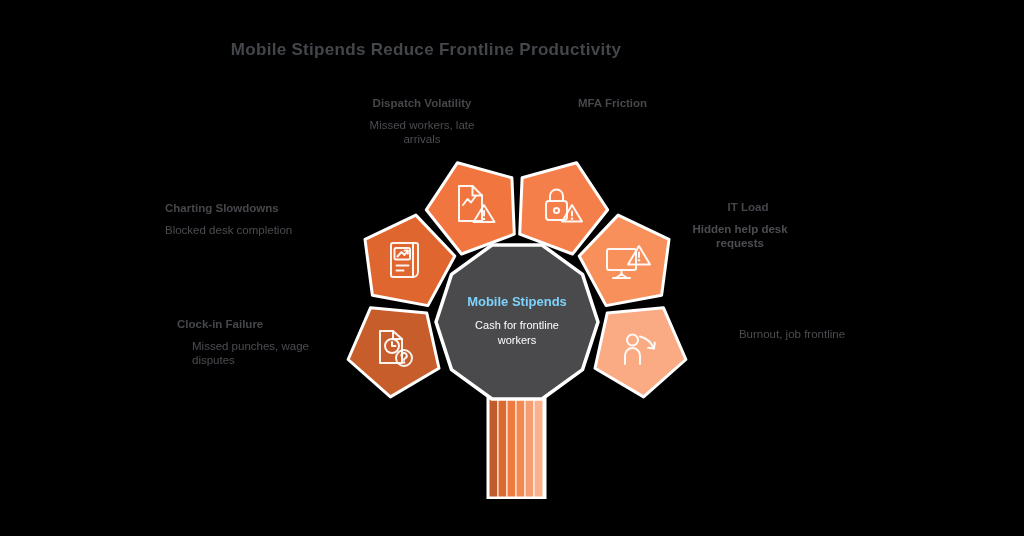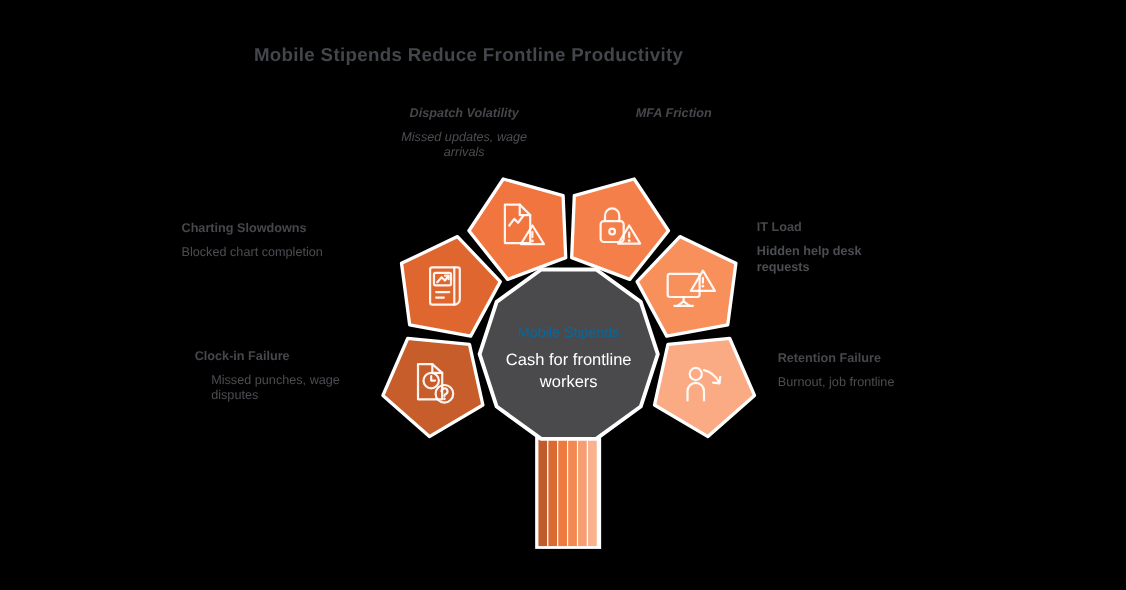--- a/index.html
+++ b/index.html
@@ -9,38 +9,38 @@
   }
   .title {
     position:absolute; top:40px; left:0; width:100%; margin:0;
     text-align:center; font-size:17px; font-weight:700; color:#43464a;
     letter-spacing:.3px;
   }
   svg.diagram { position:absolute; left:0; top:0; }
   .label { position:absolute; }
   .label h3 { margin:0; font-size:11.5px; font-weight:700; color:#45474b; line-height:1.2; }
   .label p  { margin:7px 0 0; font-size:11.5px; font-weight:400; color:#4b4d51; line-height:1.25; }
-  .align-c { text-align:center;font-style:italic; }
+  .align-c { text-align:center; }
   .align-r { }
-  .align-l { text-align:left; }
+  .align-l { text-align:center; }
   .lbl-dispatch  { left:352px; top:97px;  width:140px; }
   .lbl-dispatch p { width:126px; margin-left:auto; margin-right:auto; }
   .lbl-mfa       { left:540px; top:97px;  width:145px; }
   .lbl-mfa p     { width:98px; margin-left:auto; margin-right:auto; }
   .lbl-charting  { left:165px; top:202px; width:180px; }
   .lbl-itload    { left:688px; top:201px; width:120px; }
   .lbl-itload p  { width:104px;font-weight:bold; }
   .lbl-clockin   { left:177px; top:318px; width:150px; }
   .lbl-clockin p { width:135px; margin-left:auto; margin-right:0; }
   .lbl-retention { left:707px; top:320px; width:170px; }
   .center-text {
     position:absolute; left:437px; top:294px; width:160px; text-align:center;
   }
-  .center-text h3 { margin:0; font-size:13px; font-weight:400; color:#0369a1; line-height:1.25; }
-  .center-text p  { margin:8px auto 0; width:122px; font-size:15px; color:#ffffff; line-height:1.3; }
+  .center-text h3 { margin:0; font-size:13px; font-weight:700; color:#7dd3fc; line-height:1.25; }
+  .center-text p  { margin:8px auto 0; width:122px; font-size:11px; color:#ffffff; line-height:1.3; }
   .shape   { stroke:#ffffff; stroke-width:3; stroke-linejoin:round; }
   .decagon { stroke:#ffffff; stroke-width:3.5; stroke-linejoin:round; }
   .icon    { stroke:rgba(255,255,255,.93); stroke-width:2; fill:none;
              stroke-linecap:round; stroke-linejoin:round; }
   .icon .dot { stroke-width:2.5; }
   .stripe  { stroke:#ffffff; stroke-width:1; }
 </style>
 </head>
 <body>
 
@@ -120,44 +120,43 @@
     <g class="icon" transform="translate(639,349)">
       <circle cx="-6.5" cy="-9" r="5.5"></circle>
       <path d="M -14,15 V 6.5 a 7.5,7.5 0 0 1 15,0 V 15"></path>
       <path d="M 1,-12.5 Q 10,-10.5 15,-1"></path>
       <path d="M 15.8,-6.5 L 15,-0.5 L 9.2,-1.2"></path>
     </g>
   </svg>
 
   <div class="label lbl-dispatch align-c">
     <h3>Dispatch Volatility</h3>
-    <p>Missed updates, wage arrivals</p>
+    <p>Missed workers, late arrivals</p>
   </div>
 
   <div class="label lbl-mfa align-c">
     <h3>MFA Friction</h3>
   </div>
 
   <div class="label lbl-charting align-r">
     <h3>Charting Slowdowns</h3>
-    <p>Blocked chart completion</p>
+    <p>Blocked desk completion</p>
   </div>
 
   <div class="label lbl-itload align-l">
     <h3>IT Load</h3>
     <p>Hidden help desk requests</p>
   </div>
 
   <div class="label lbl-clockin align-r">
     <h3>Clock-in Failure</h3>
     <p>Missed punches, wage disputes</p>
   </div>
 
   <div class="label lbl-retention align-l">
-    <h3>Retention Failure</h3>
     <p>Burnout, job frontline</p>
   </div>
 
   <div class="center-text">
     <h3>Mobile Stipends</h3>
     <p>Cash for frontline workers</p>
   </div>
 
 </div>
 

